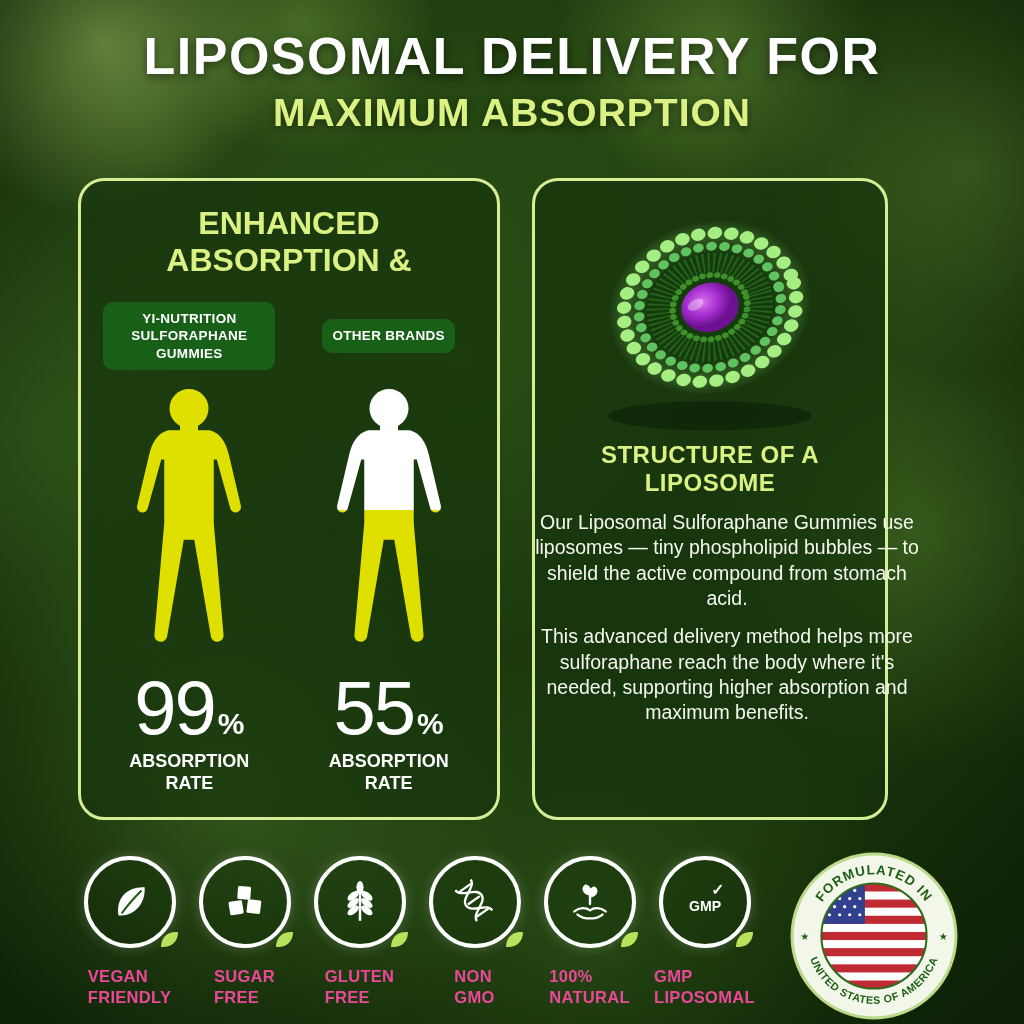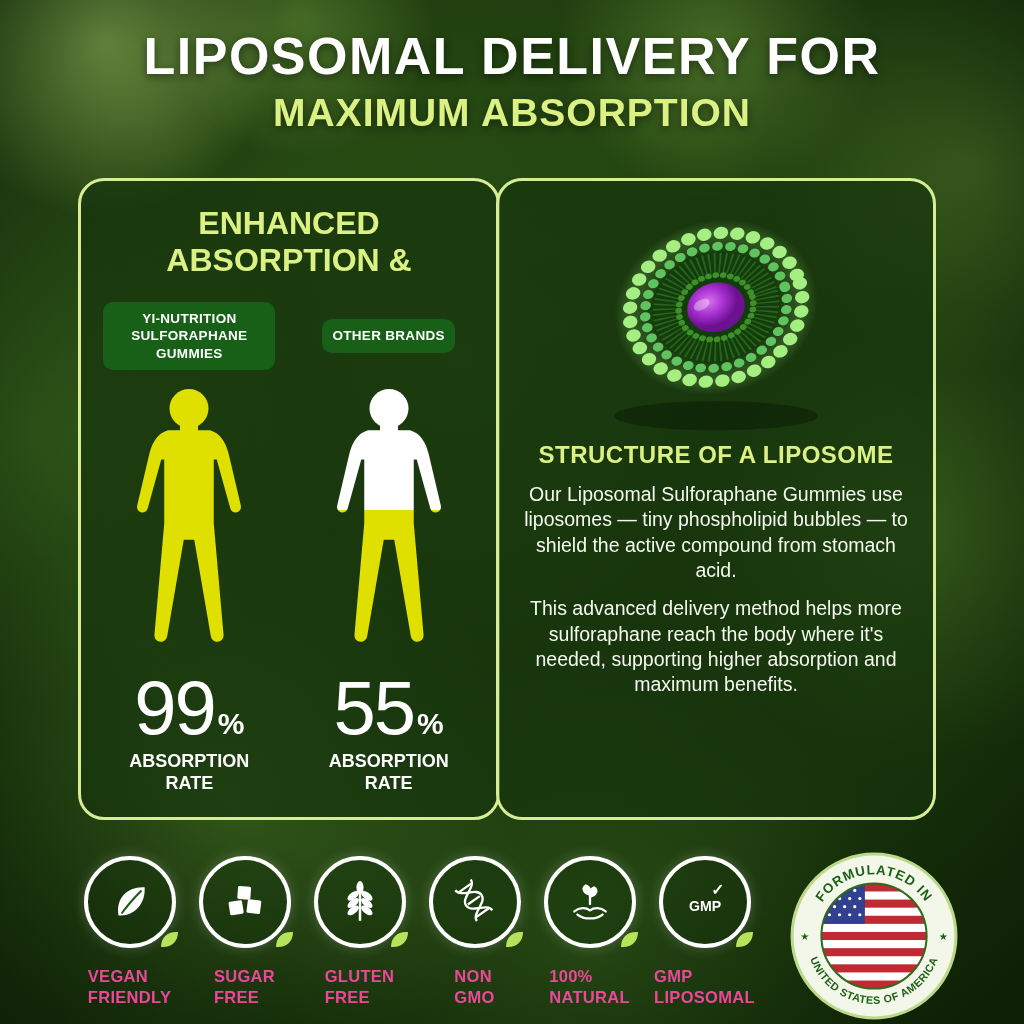--- a/index.html
+++ b/index.html
@@ -26,21 +26,21 @@
   }
   .vignette{position:absolute;inset:0;background:radial-gradient(ellipse at center, transparent 55%, rgba(4,16,2,.5) 100%)}
 
   .header{position:absolute;top:26px;left:0;width:100%;text-align:center}
   .t1{font-size:52px;font-weight:bold;color:#ffffff;letter-spacing:1.5px;text-shadow:0 3px 8px rgba(0,0,0,.45)}
   .t2{font-size:39px;font-weight:bold;color:#dcf184;margin-top:5px;letter-spacing:1px;text-shadow:0 3px 8px rgba(0,0,0,.45)}
 
   .panel{position:absolute;top:178px;height:642px;background:rgba(22,52,14,.68);
     border:3px solid #d6ec96;border-radius:26px;box-sizing:border-box}
   .panel.left{left:78px;width:422px}
-  .panel.right{left:496px;width:440px}
+  .panel.right{left:532px;width:356px}
 
   .left-heading{margin-top:24px;text-align:center;font-weight:bold;font-size:32px;line-height:1.17;color:#dcf184}
 
   .cols{display:flex;justify-content:space-evenly;margin-top:14px}
   .col{width:182px;display:flex;flex-direction:column;align-items:center}
   .pill-band{height:84px;display:flex;align-items:center;justify-content:center}
   .pill{background:#186018;border-radius:10px;color:#fff;font-weight:bold;font-size:13.5px;
     line-height:1.3;text-align:center;padding:8px 10px;max-width:152px;letter-spacing:.3px}
   .figure{width:150px;height:288px;margin-top:2px;display:block}
   .rate{display:flex;align-items:baseline;margin-top:2px;color:#fff}

